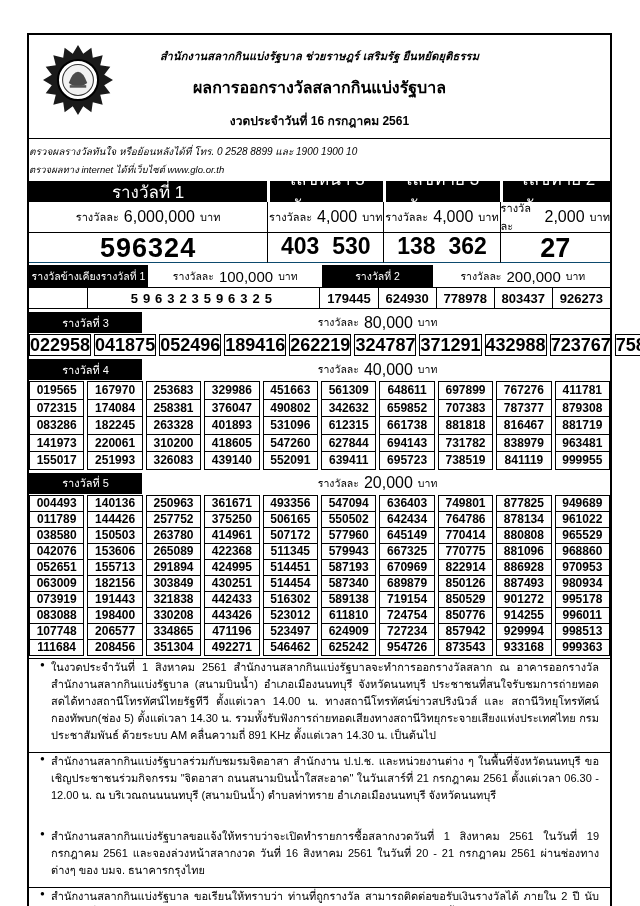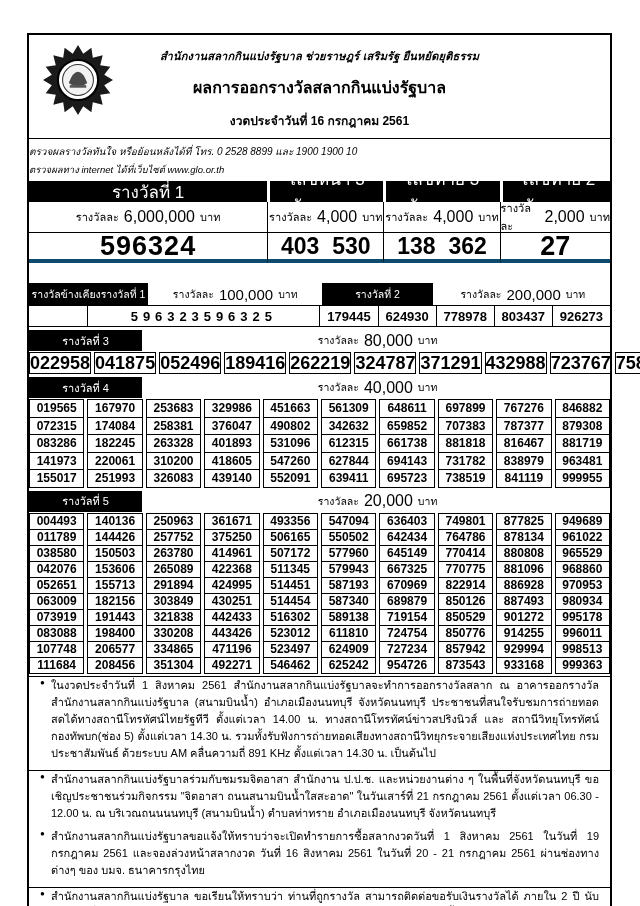--- a/index.html
+++ b/index.html
@@ -22,29 +22,29 @@
   .checkinfo .l2 { font-size:9.5px; margin-top:3px; }
 
   
   .blockA { display:grid; grid-template-columns:41% 20% 20% 19%; }
   .blockA .bar { background:#000; color:#fff; font-size:17px; height:21px;
     display:flex; align-items:center; justify-content:center; }
   .blockA .bar + .bar { border-left:3px solid #fff;padding-left:20px; }
   .amt { height:31px; display:flex; align-items:center; justify-content:center;
     gap:5px; border-bottom:1px solid #000; }
   .amt .sm { font-size:11px; } .amt .lg { font-size:16px; }
-  .bigrow { height:30px; display:flex; align-items:center; justify-content:space-evenly;
-    border-bottom:4px solid #0c4a6e; font-weight:bold; }
+  .bigrow { height:30px; display:flex; align-items:flex-start; justify-content:space-evenly;
+    border-bottom:1px solid #0c4a6e; font-weight:bold; }
   .vline { border-left:1px solid #000; }
   .n1 { font-size:27px; letter-spacing:1px; }
   .n3 { font-size:23px; }
   .n2 { font-size:27px; }
 
   
-  .blockB { margin-top:20px; }
+  .blockB { margin-top:2px; }
   .sidebar-row { display:grid; grid-template-columns:21% 29% 20% 30%; height:22px; }
   .sidebar-row .blk { background:#000; color:#fff; font-size:10.5px;
     display:flex; align-items:center; justify-content:center; }
   .sidebar-row .blk.gapr { border-right:3px solid #fff; }
   .sidebar-row .blk.gapl { border-left:3px solid #fff; }
   .sidebar-row .wamt { display:flex; align-items:center; justify-content:center; gap:5px; }
   .wamt .sm { font-size:10.5px; } .wamt .lg { font-size:15px; }
   .side-nums { display:grid; grid-template-columns:10% 40% 10% 10% 10% 10% 10%;
     height:22px; border-top:1px solid #000; border-bottom:1px solid #000; }
   .side-nums > div { display:flex; align-items:center; justify-content:center;
@@ -69,21 +69,21 @@
   .h18 .num-cell { height:18.5px; }
   .h17 .num-cell { height:17px; }
 
   
   .notice-box { padding:0 11px 8px; font-size:11px; line-height:1.55;
     text-align:justify; }
   .notice-box + .notice-box { border-top:1px solid #000; }
   .notices-wrap { border-top:1px solid #000; margin-top:2px; }
   .notice p { position:relative; padding-left:11px; }
   .notice p::before { content:"\25CF"; position:absolute; left:0; top:0; font-size:8px; }
-  .notice p + p { margin-top:6px; }
+  .notice p + p { margin-top:24px; }
 
   
   .qbar { background:#000; color:#0f766e; height:25px; display:flex; align-items:center;
     justify-content:center; font-size:12.5px; font-weight:bold; }
 </style>
 </head>
 <body>
 
 <div class="sheet">
 
@@ -212,21 +212,21 @@
     <div class="num-grid h18">
         <div class="num-cell">019565</div>
         <div class="num-cell">167970</div>
         <div class="num-cell">253683</div>
         <div class="num-cell">329986</div>
         <div class="num-cell">451663</div>
         <div class="num-cell">561309</div>
         <div class="num-cell">648611</div>
         <div class="num-cell">697899</div>
         <div class="num-cell">767276</div>
-        <div class="num-cell">846882</div>
+        <div class="num-cell">411781</div>
         <div class="num-cell">072315</div>
         <div class="num-cell">174084</div>
         <div class="num-cell">258381</div>
         <div class="num-cell">376047</div>
         <div class="num-cell">490802</div>
         <div class="num-cell">342632</div>
         <div class="num-cell">659852</div>
         <div class="num-cell">707383</div>
         <div class="num-cell">787377</div>
         <div class="num-cell">879308</div>

